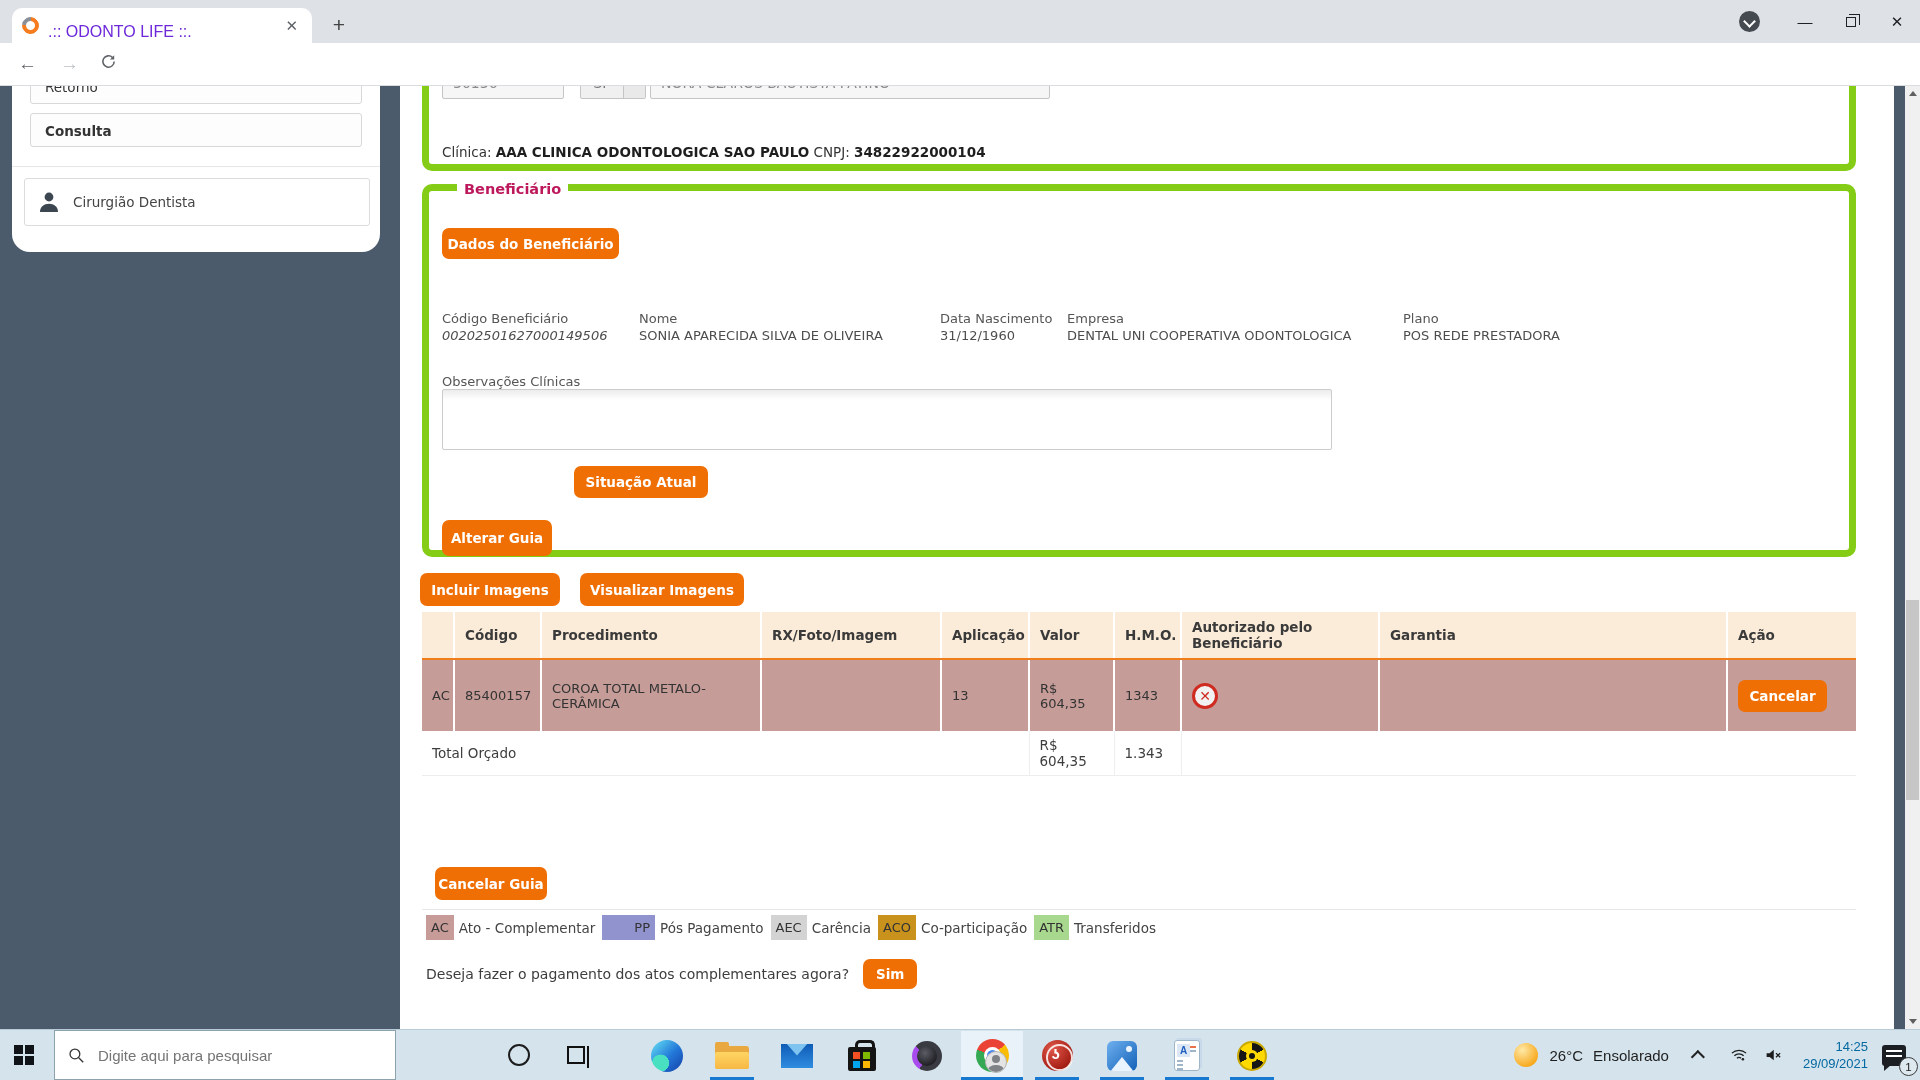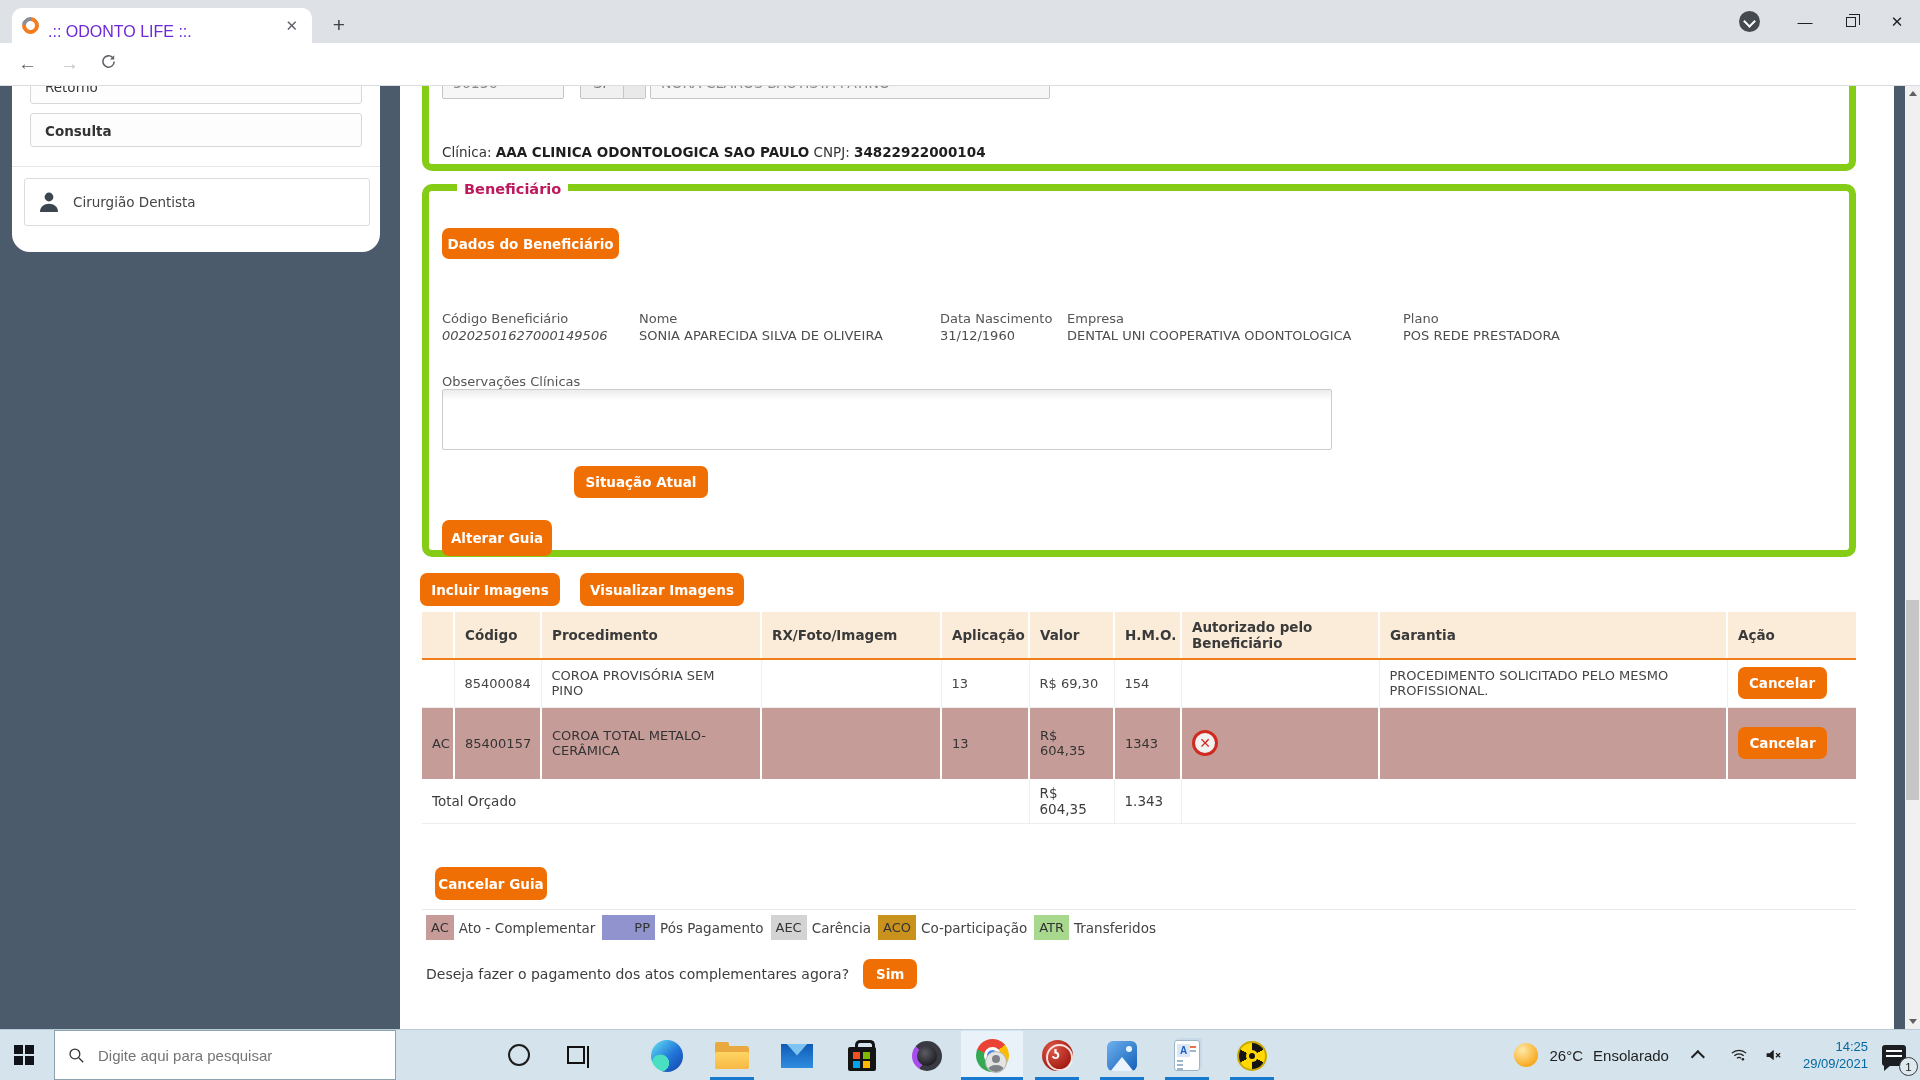--- a/index.html
+++ b/index.html
@@ -292,34 +292,20 @@
           <th>Código</th>
           <th>Procedimento</th>
           <th>RX/Foto/Imagem</th>
           <th>Aplicação</th>
           <th>Valor</th>
           <th>H.M.O.</th>
           <th>Autorizado pelo Beneficiário</th>
           <th>Garantia</th>
           <th>Ação</th>
         </tr>
-        <tr class="r2">
-          <td></td>
-          <td>85400084</td>
-          <td class="proc-cell">COROA PROVISÓRIA SEM PINO</td>
-          <td></td>
-          <td>13</td>
-          <td>R$ 69,30</td>
-          <td>154</td>
-          <td></td>
-          <td>PROCEDIMENTO SOLICITADO PELO MESMO PROFISSIONAL.</td>
-          <td>
-                <button class="btn cancel-btn">Cancelar</button>
-              </td>
-        </tr>
         <tr class="hl">
           <td>AC</td>
           <td>85400157</td>
           <td class="proc-cell">COROA TOTAL METALO-CERÂMICA</td>
           <td></td>
           <td>13</td>
           <td>R$ 604,35</td>
           <td>1343</td>
           <td>
                 <span class="denied">✕</span>

